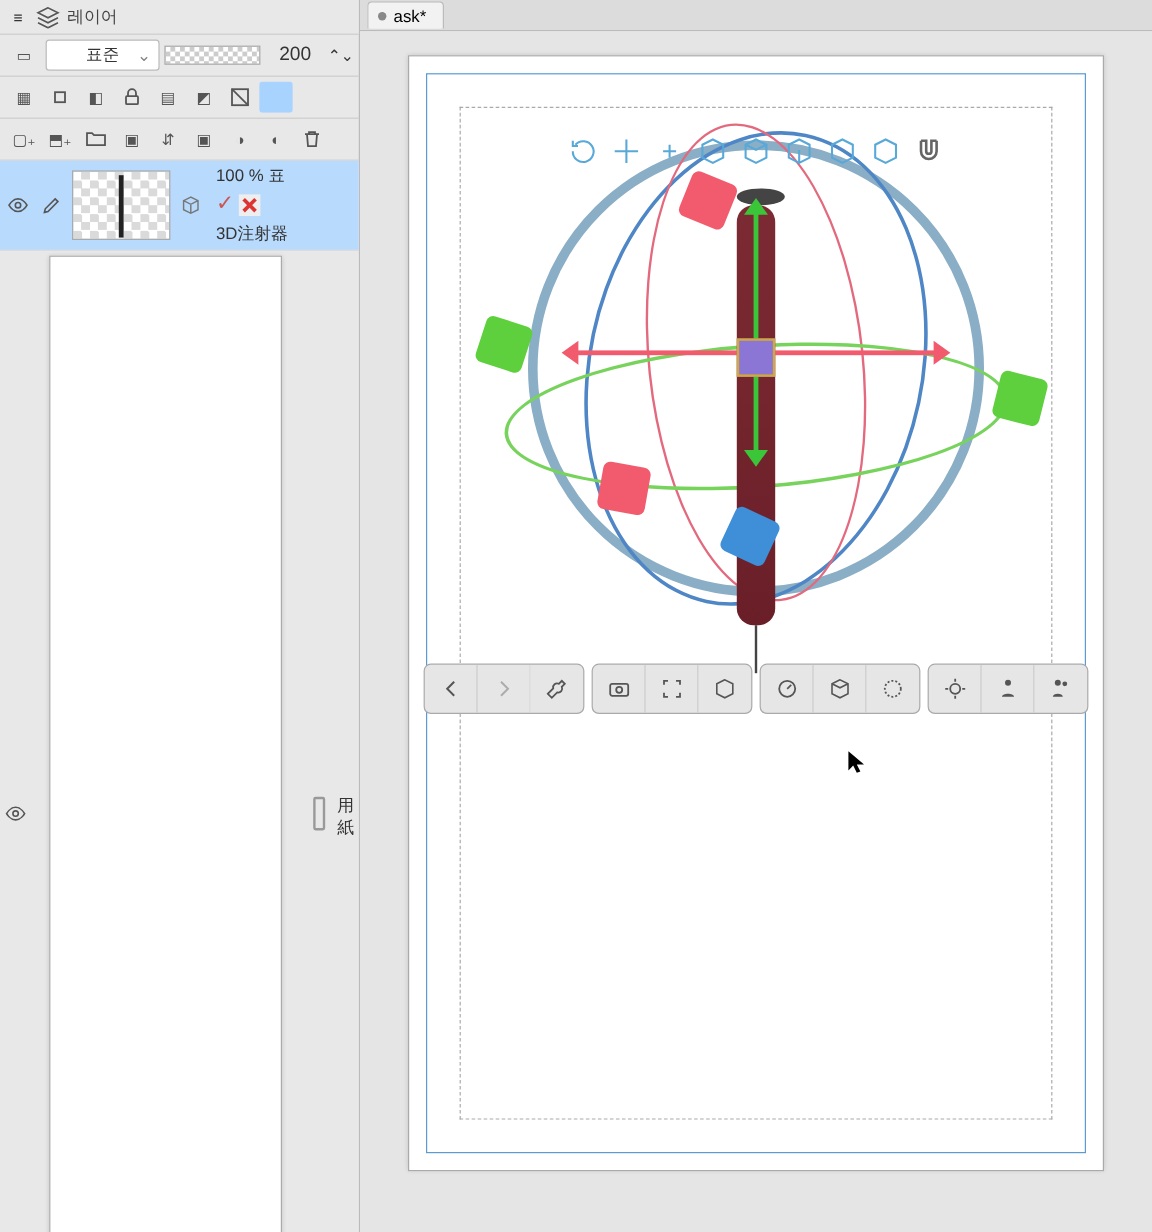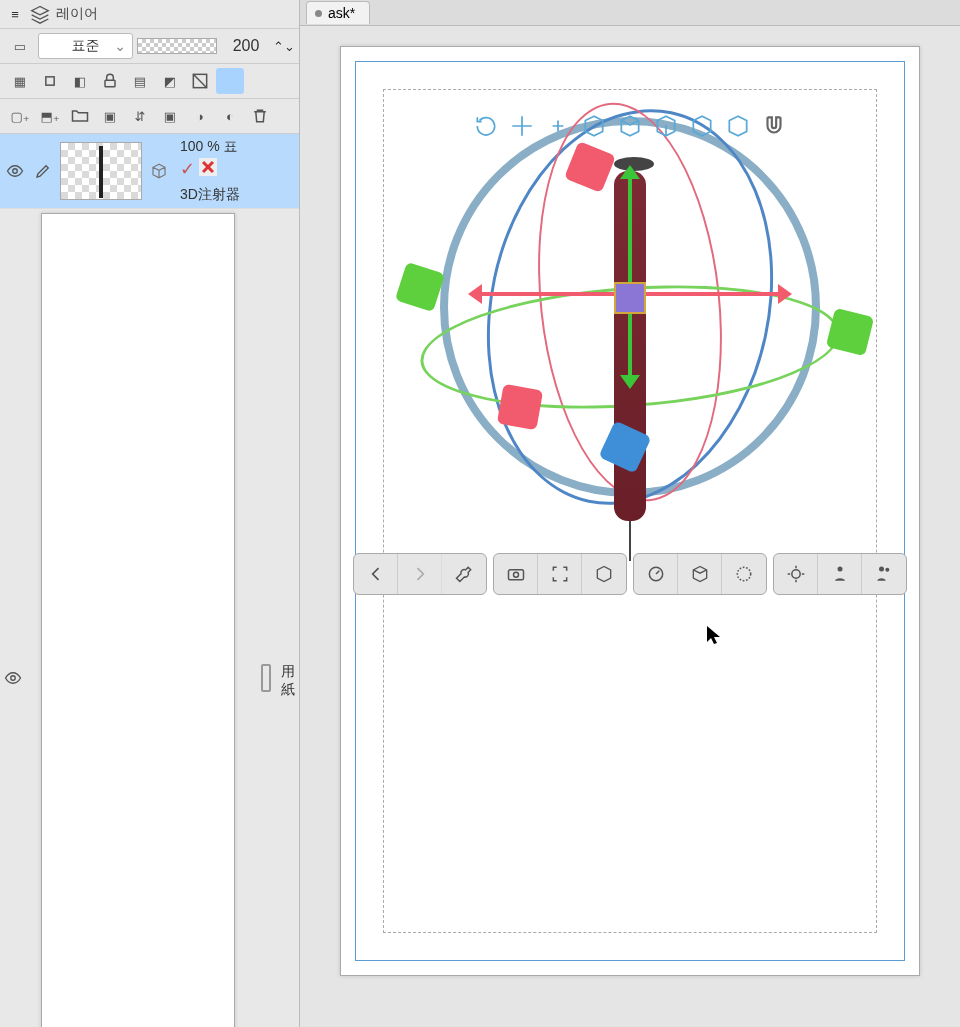--- a/index.html
+++ b/index.html
@@ -29,21 +29,21 @@
 
   .layer-list { background: #e8e8e8; }
   .layer-row { display: flex; align-items: center; gap: 6px; padding: 4px 4px; border-bottom: 1px solid #ddd; }
   .layer-row.selected { background: #b8dafc; }
   .vis-col { width: 22px; display:flex; justify-content:center; }
   .pen-col { width: 22px; display:flex; justify-content:center; }
   .thumb { width: 82px; height: 58px; background: repeating-conic-gradient(#dadada 0 25%, #fff 0 50%) 0 0/14px 14px; border:1px solid #aaa; position:relative; }
   .thumb.paper { background:#fff; }
   .thumb .obj { position:absolute; left:50%; top:3px; width:4px; height:52px; background:#222; transform:translateX(-50%); }
   .layer-meta { flex:1; padding-left:4px; }
-  .layer-meta .top { display:flex; align-items:flex-start; gap:4px; font-size:14px; }
+  .layer-meta .top { display:flex; align-items:flex-end; gap:4px; font-size:14px; }
   .layer-meta .name { font-size:14px; margin-top:6px; }
   .red-x { width:18px; height:18px; display:inline-block; background:#eee; position:relative; }
   .red-x::before, .red-x::after { content:""; position:absolute; left:2px; right:2px; top:50%; height:3px; background:#d33; }
   .red-x::before { transform:translateY(-50%) rotate(45deg); }
   .red-x::after  { transform:translateY(-50%) rotate(-45deg); }
   .check-r { color:#c55; font-size:18px; }
   .paper-ind { width:22px; height:28px; border:2px solid #999; border-radius:2px; display:inline-block; position:relative; margin-left: 20px;}
 
   
   .tab-bar { height:26px; display:flex; align-items:center; background:#dcdcdc; border-bottom:1px solid #bbb; padding-left:6px; }

